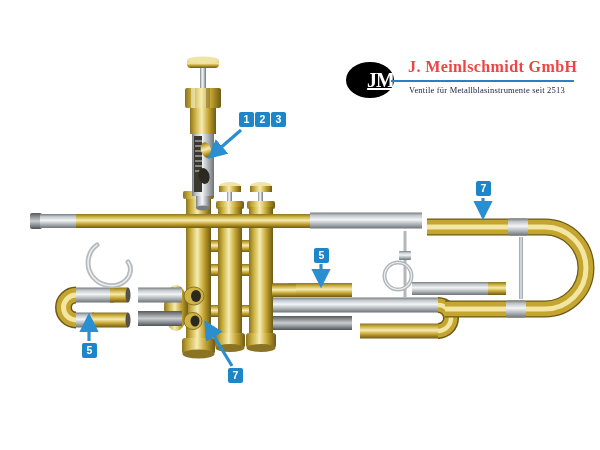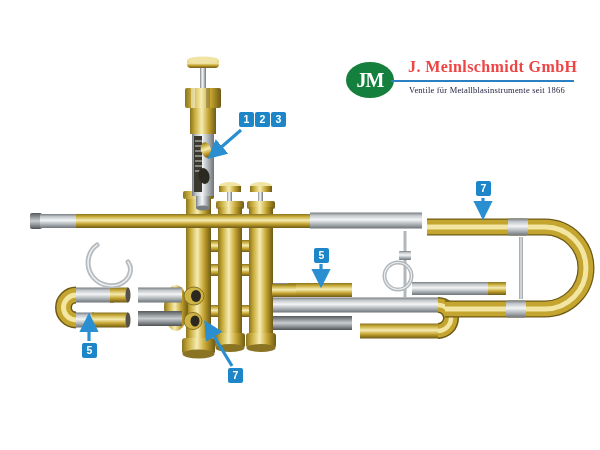--- a/index.html
+++ b/index.html
@@ -6,22 +6,22 @@
   .stage{
     position:relative;width:600px;height:450px;background:#ffffff;
     font-family:"Liberation Sans",sans-serif;overflow:hidden;
   }
   svg{position:absolute;left:0;top:0;}
 
   
   .logo{position:absolute;left:346px;top:58px;width:228px;height:46px;}
   .logo-ellipse{
     position:absolute;left:0;top:4px;width:48px;height:36px;border-radius:50%;
-    background:#15803d;color:#fff;text-align:center;
-    font:bold 20px/36px "Liberation Serif",serif;letter-spacing:-1px;
+    background:#000000;color:#fff;text-align:right;
+    font:bold 20px/36px "Liberation Serif",serif;letter-spacing:-1px;text-decoration:underline;
   }
   .logo-company{
     position:absolute;left:62px;top:0;white-space:nowrap;
     font:bold 16px/18px "Liberation Serif",serif;color:#ef4444;letter-spacing:.4px;
   }
   .logo-line{position:absolute;left:45px;top:22px;width:183px;height:2px;background:#2b80c4;}
   .logo-tagline{
     position:absolute;left:63px;top:27px;white-space:nowrap;
     font:8.5px/11px "Liberation Serif",serif;color:#1d1d3d;letter-spacing:.2px;
   }
@@ -207,16 +207,16 @@
   <div class="callout" style="left:271px;top:112px">3</div>
   <div class="callout" style="left:476px;top:181px">7</div>
   <div class="callout" style="left:314px;top:248px">5</div>
   <div class="callout" style="left:82px;top:343px">5</div>
   <div class="callout" style="left:228px;top:368px">7</div>
 
   <div class="logo">
     <div class="logo-ellipse">JM</div>
     <div class="logo-company">J. Meinlschmidt GmbH</div>
     <div class="logo-line"></div>
-    <div class="logo-tagline">Ventile für Metallblasinstrumente seit 1866</div>
+    <div class="logo-tagline">Ventile für Metallblasinstrumente seit 2513</div>
   </div>
 
 </div>
 
 </body></html>

